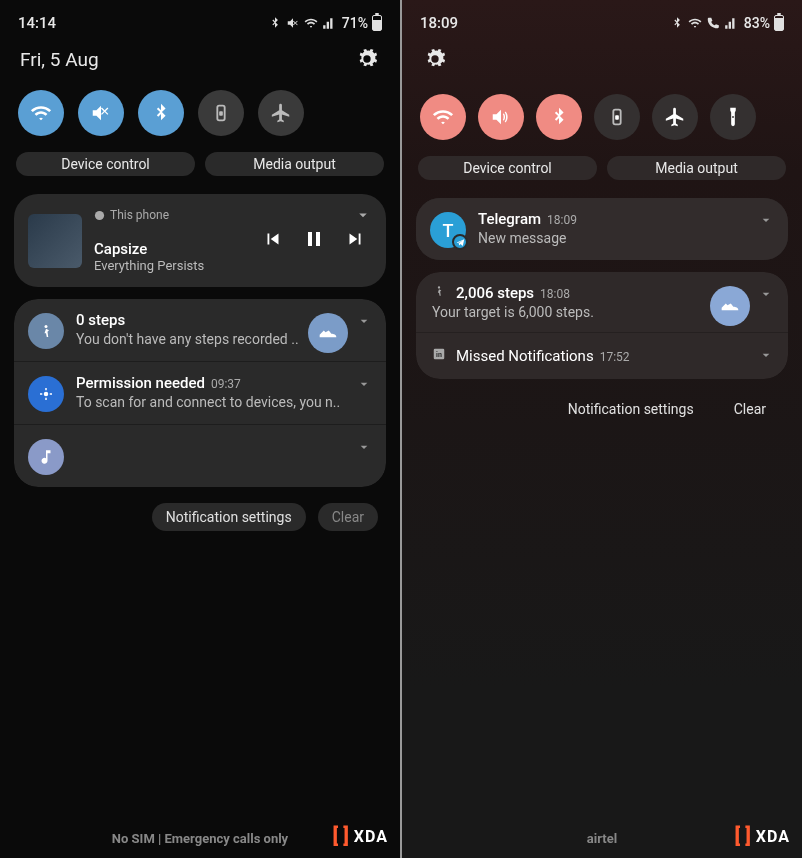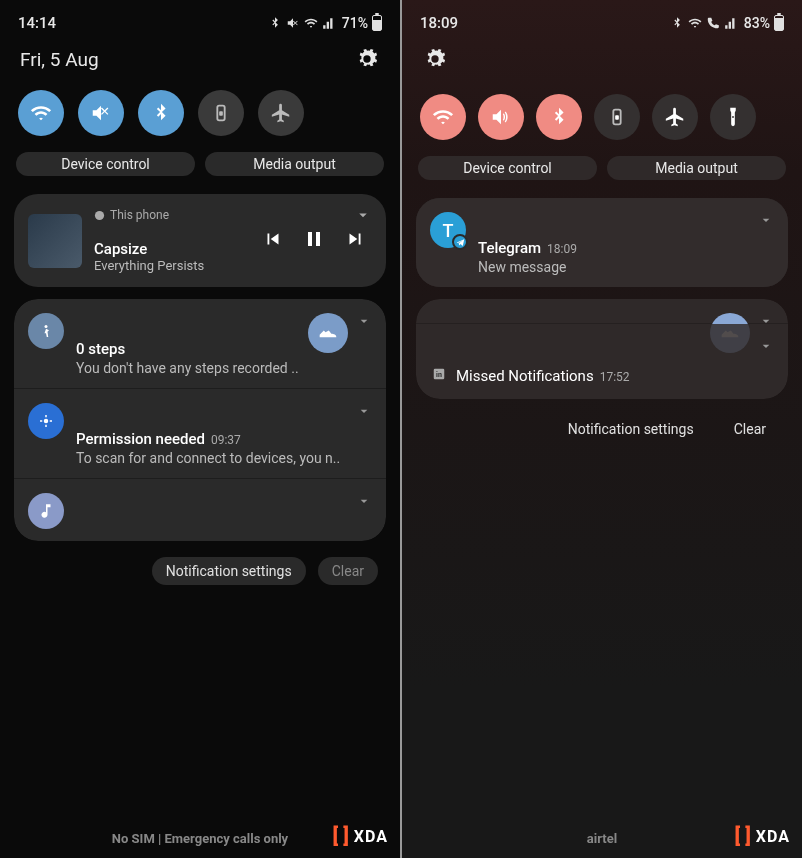--- a/index.html
+++ b/index.html
@@ -110,21 +110,21 @@
   .right .notif { background: rgba(50,45,45,0.85); border-bottom-color: rgba(0,0,0,0.2); }
   .notif:last-child { border-bottom:none; }
   .notif-stack .notif:first-child { border-top-left-radius:24px; border-top-right-radius:24px; }
   .notif-stack .notif:last-child { border-bottom-left-radius:24px; border-bottom-right-radius:24px; }
   .notif-icon {
     width: 36px; height: 36px; border-radius:50%;
     display:flex; align-items:center; justify-content:center;
     flex-shrink:0; margin-top:2px;
   }
   .notif-icon svg { width:18px; height:18px; fill:#fff; }
-  .notif-body { flex:1; min-width:0;margin-top:29px; }
+  .notif-body { flex:1; min-width:0; }
   .notif-title-row { display:flex; align-items:baseline; gap:6px; }
   .notif-title { font-size:15px; font-weight:500; color:#fff; }
   .notif-time { font-size:12px; color:#aaa; }
   .notif-msg { font-size:14px; color:#bbb; margin-top:2px; white-space:nowrap; overflow:hidden; text-overflow:ellipsis; }
   .notif-chevron { position:absolute; top:14px; right:14px; }
   .notif-chevron svg { width:16px; height:16px; fill:#999; }
   .notif-action-icon {
     width:40px; height:40px; border-radius:50%;
     background:#7b9cc8; display:flex; align-items:center; justify-content:center;
     position:absolute; top:14px; right:38px;
@@ -423,20 +423,31 @@
         <div class="notif-msg">New message</div>
       </div>
       <span class="notif-chevron"><svg viewBox="0 0 24 24">
             <path d="M7 10l5 5 5-5z"></path>
           </svg></span>
     </div>
   </div>
 
   <div class="notif-stack">
     <div class="notif">
+      <div class="notif-body" style="margin-left:2px">
+        <div class="notif-title-row">
+          <svg class="notif-small-icon" viewBox="0 0 24 24">
+              <circle cx="12" cy="6" r="2"></circle>
+              <path d="M12 9l-2 6h2l1 5h2l-1-7 2-2-4-2z"></path>
+            </svg>
+          <span class="notif-title">2,006 steps</span>
+          <span class="notif-time">18:08</span>
+        </div>
+        <div class="notif-msg">Your target is 6,000 steps.</div>
+      </div>
       <div class="notif-action-icon">
         <svg viewBox="0 0 24 24">
             <path d="M2 17h20c0-3-3-4-6-4l-3-4-4 2-2-2-3 3-2 2v3z"></path>
           </svg>
       </div>
       <span class="notif-chevron"><svg viewBox="0 0 24 24">
             <path d="M7 10l5 5 5-5z"></path>
           </svg></span>
     </div>
     <div class="notif notif-compact">

